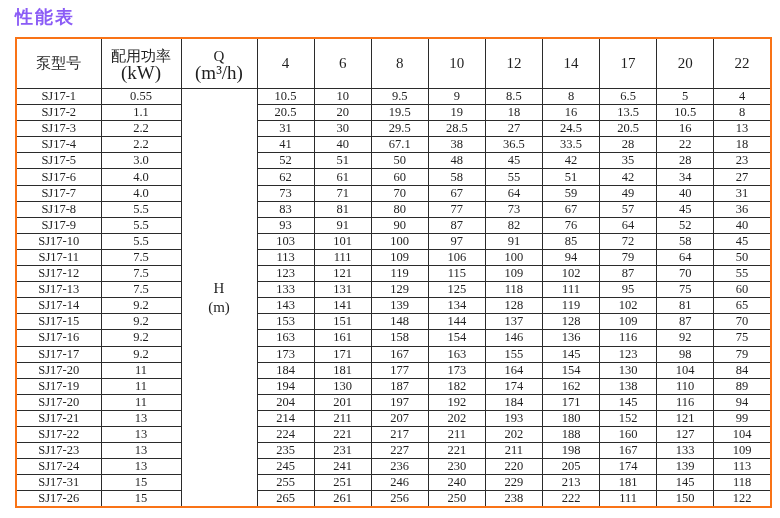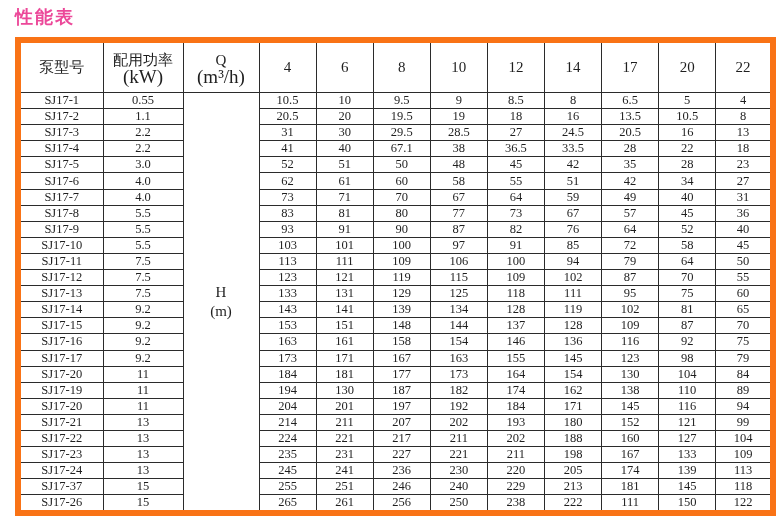--- a/index.html
+++ b/index.html
@@ -17,29 +17,29 @@
     padding: 6px 10px 0 15px;
     background: #ffffff;
     font-family: "Liberation Serif", serif;
     color: #1c1c1c;
   }
   .title {
     font-family: "Liberation Sans", sans-serif;
     font-weight: bold;
     font-size: 18px;
     letter-spacing: 2px;
-    color: #ec4899;
+    color: #8b5cf6;
     margin: 0 0 9px 0;
     line-height: 22px;
   }
   table.perf {
     border-collapse: collapse;
     table-layout: fixed;
     width: 755px;
-    border: 6px solid #f97316;
+    border: 2px solid #f97316;
   }
   table.perf th,
   table.perf td {
     border: 1px solid #2b2b2b;
     text-align: center;
     vertical-align: middle;
     padding: 0;
     color: #1f1f1f;
     overflow: hidden;
     white-space: nowrap;
@@ -437,21 +437,21 @@
           <td>241</td>
           <td>236</td>
           <td>230</td>
           <td>220</td>
           <td>205</td>
           <td>174</td>
           <td>139</td>
           <td>113</td>
         </tr>
         <tr>
-          <td>SJ17-37</td>
+          <td>SJ17-31</td>
           <td>15</td>
           <td>255</td>
           <td>251</td>
           <td>246</td>
           <td>240</td>
           <td>229</td>
           <td>213</td>
           <td>181</td>
           <td>145</td>
           <td>118</td>

